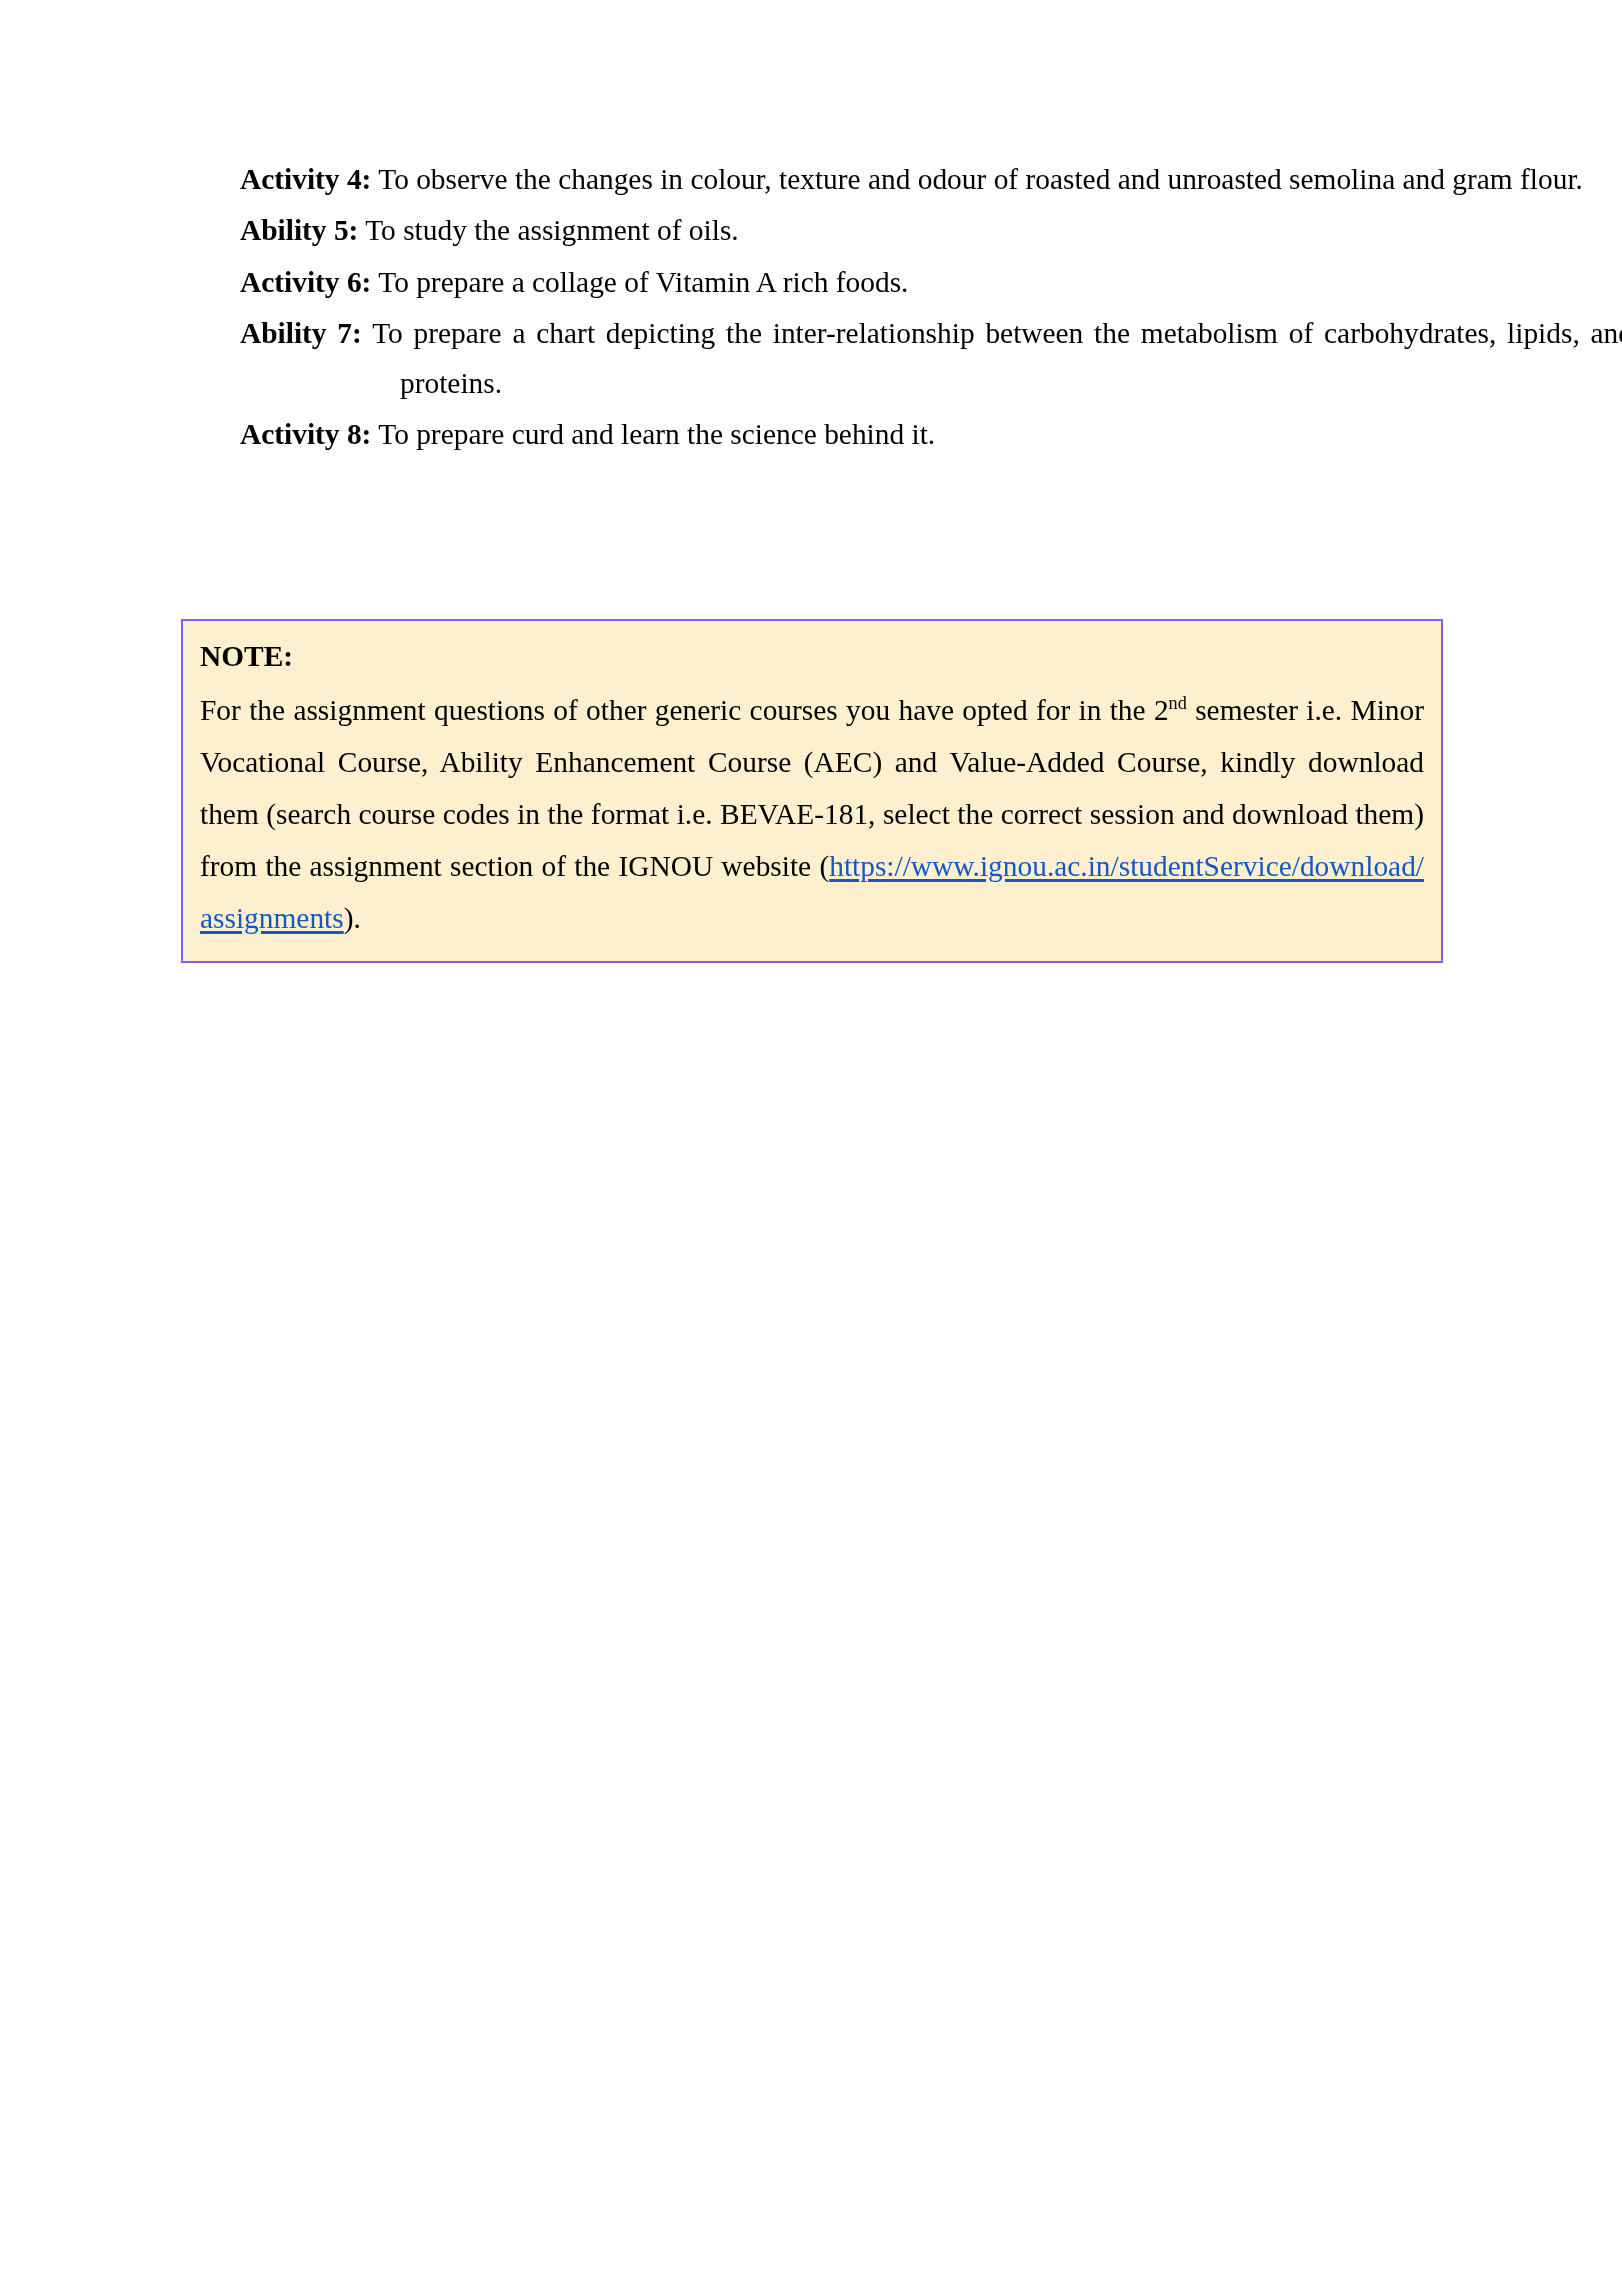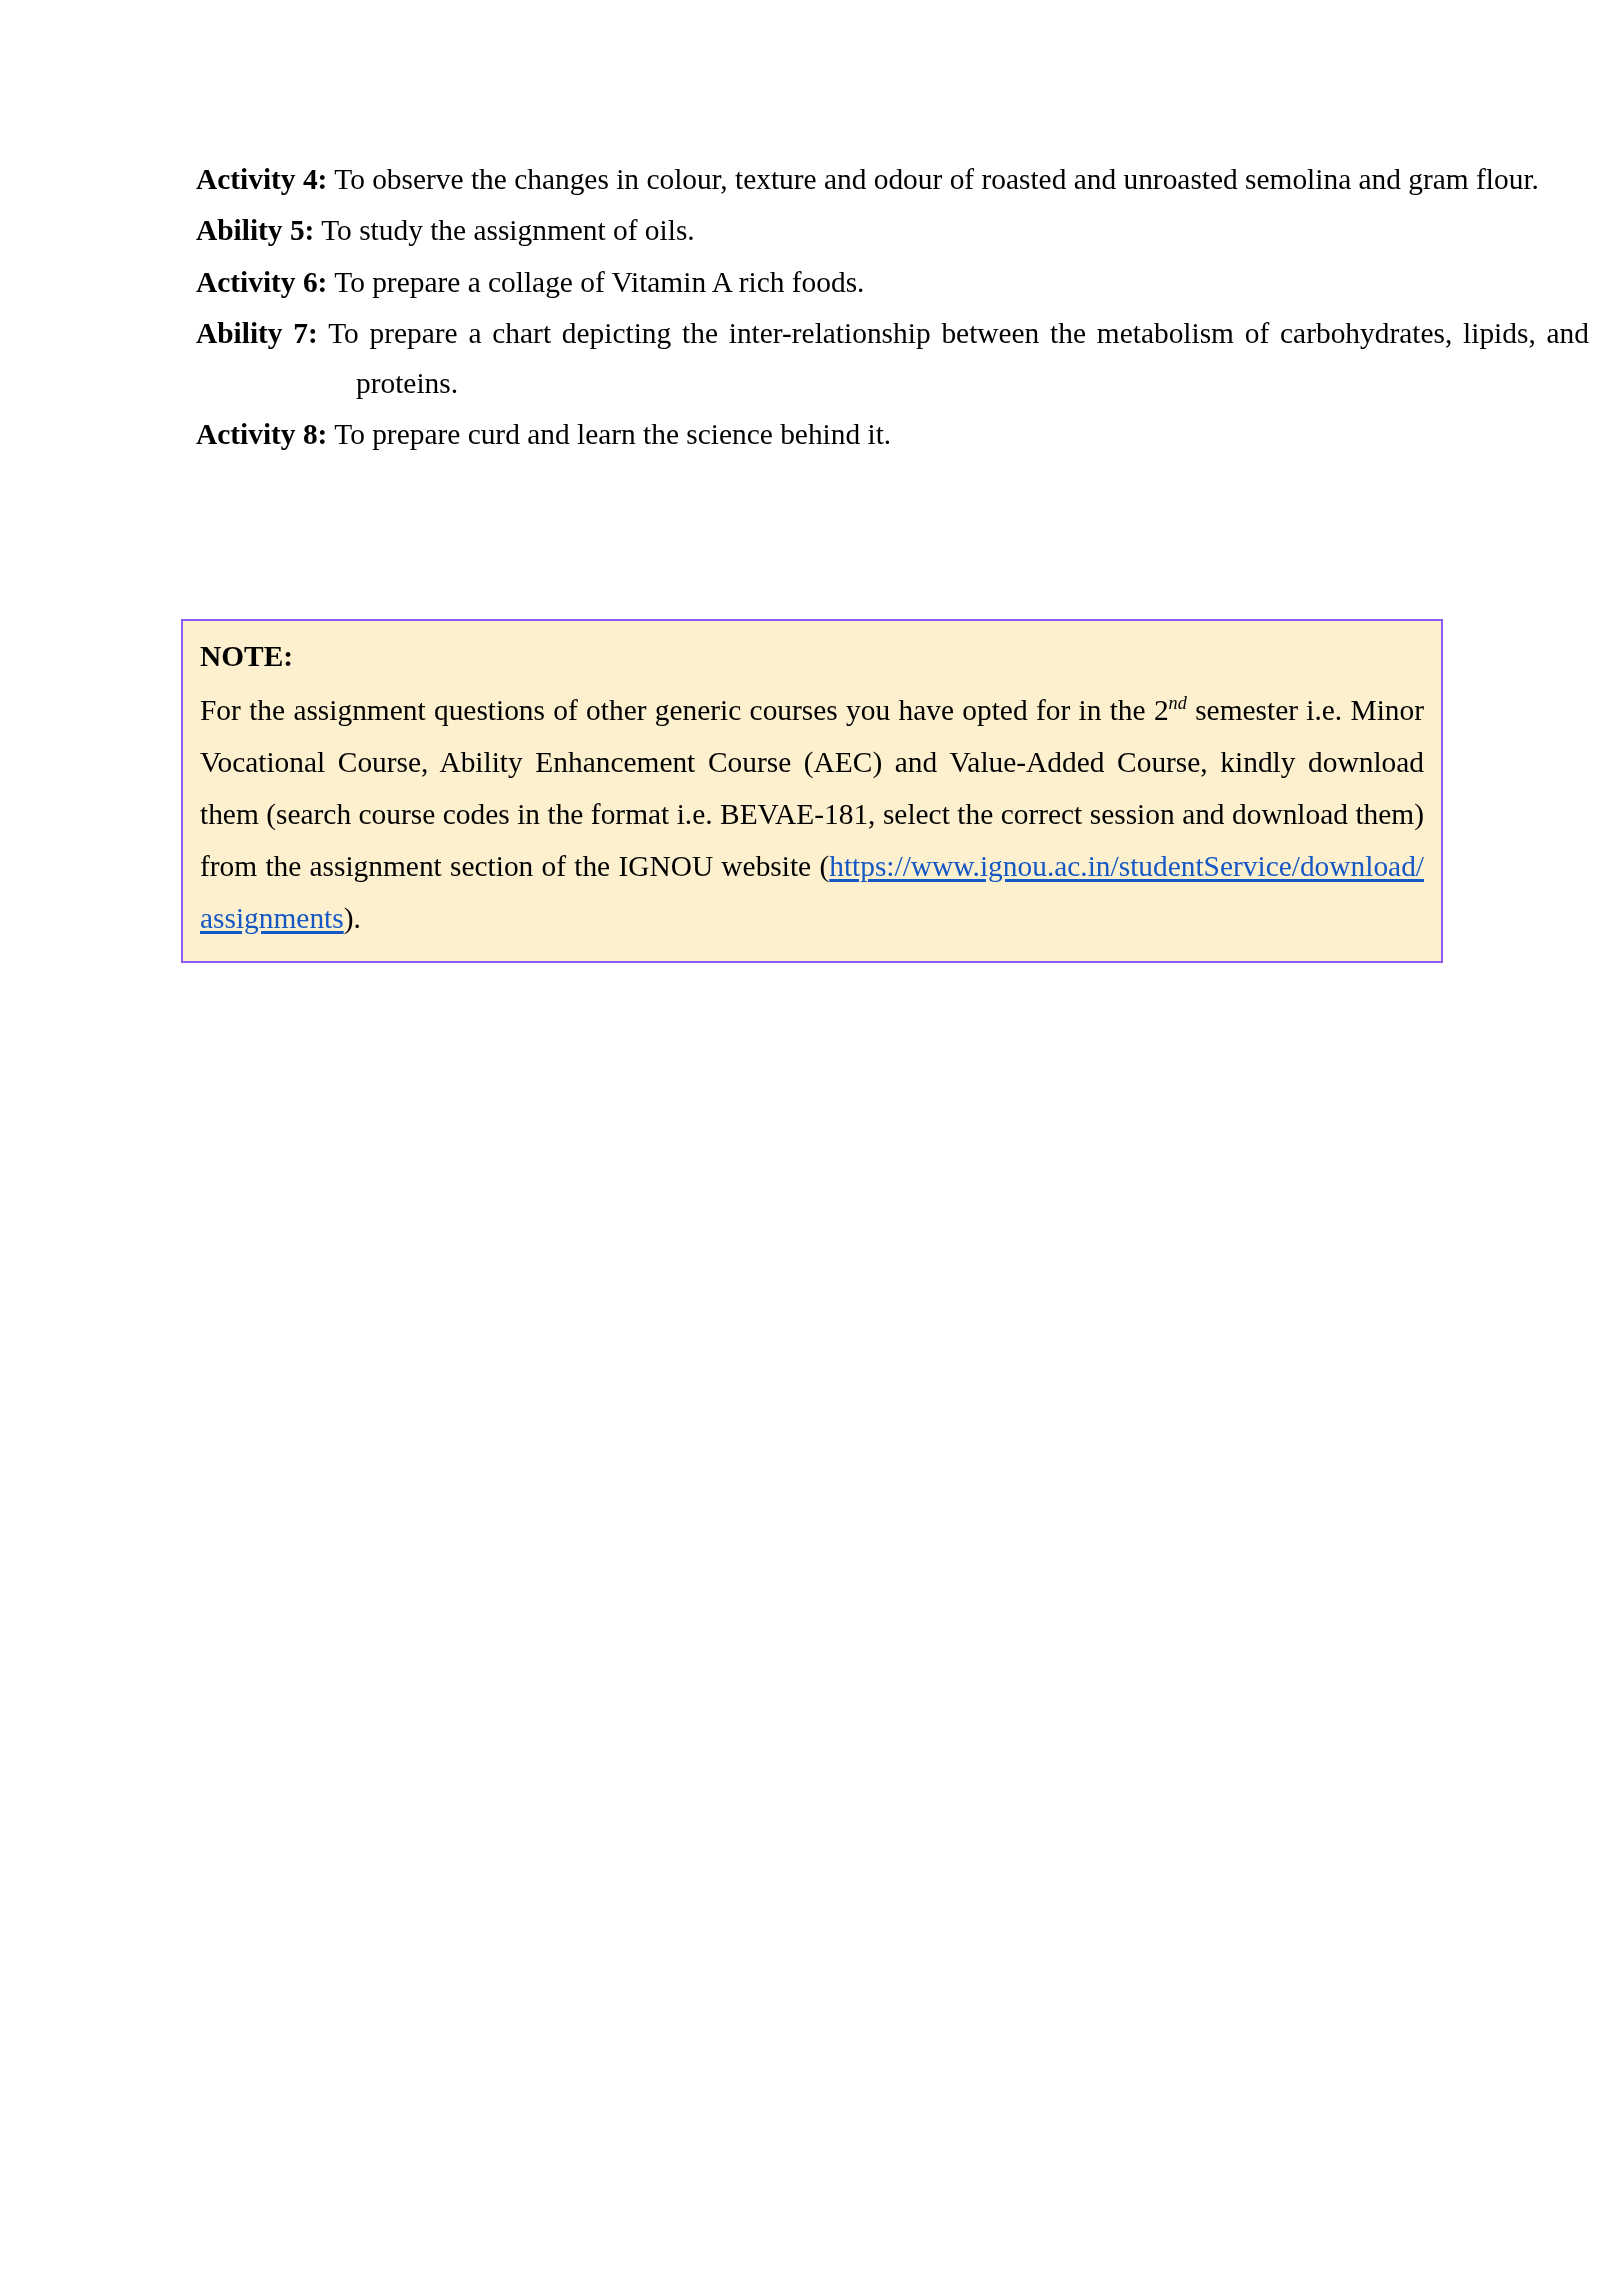--- a/index.html
+++ b/index.html
@@ -28,20 +28,21 @@
   .content {
     position: absolute;
     left: 196px;
     top: 154px;
     width: 1233px;
   }
 
   
   .activity-list {
     width: 100%;
+    margin-left: 44px;
   }
 
   .activity-item {
     display: block;
     width: 100%;
     font-size: 29.4px;
     line-height: 50px;
     text-align: justify;
     text-justify: inter-word;
     margin: 0 0 1.3px 0;
@@ -88,21 +89,20 @@
     text-align: justify;
     text-justify: inter-word;
     margin: 0;
     hyphens: none;
   }
 
   .note-body sup {
     font-size: 0.62em;
     vertical-align: super;
     line-height: 0;
-    font-style: italic;
   }
 
   .note-link {
     color: #1558c4;
     text-decoration: underline;
     text-decoration-color: #1558c4;
     text-underline-offset: 3.3px;
     text-decoration-thickness: 2.6px;
     word-break: break-all;
   }

